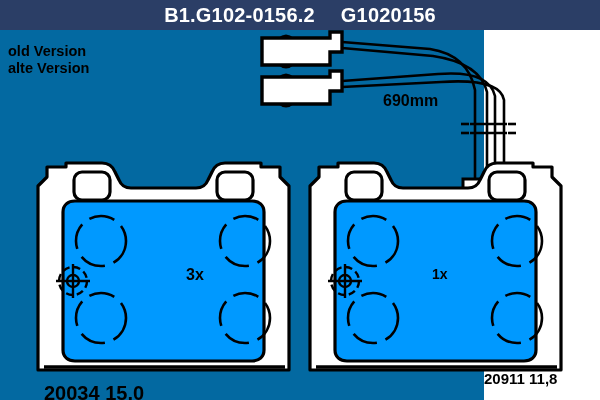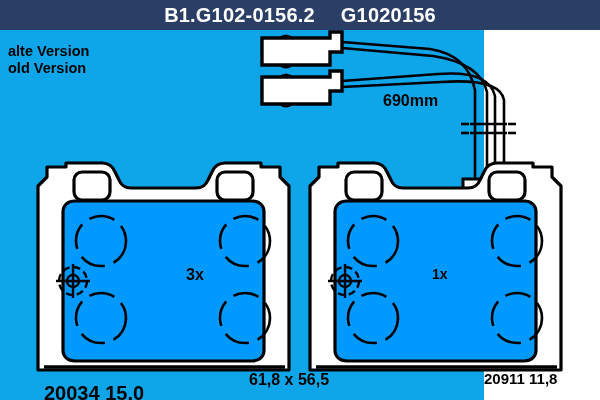--- a/index.html
+++ b/index.html
@@ -10,21 +10,21 @@
   body {
     width: 600px;
     height: 400px;
     overflow: hidden;
     font-family: "Liberation Sans", sans-serif;
   }
   #catalog-sheet {
     position: relative;
     width: 484px;
     height: 400px;
-    background: #0ea5e9;
+    background: #0369a1;
   }
 
   
   #header-bar {
     position: absolute;
     left: 0;
     top: 0;
     width: 600px;
     height: 30px;
     background: #2b3e66;
@@ -108,22 +108,22 @@
 <body>
 
 <div id="catalog-sheet">
 
   <div id="header-bar">
     <span class="header-code">B1.G102-0156.2</span>
     <span class="header-code">G1020156</span>
   </div>
 
   <div id="version-note">
+    <div>old Version</div>
     <div>alte Version</div>
-    <div>old Version</div>
   </div>
 
   <svg id="drawing" viewBox="0 0 600 400">
 
     <defs>
 
       <path id="plate-left" d="M 38,186
            L 38,370
            L 289,370
            L 289,186
@@ -272,17 +272,16 @@
   </svg>
 
   <div class="draw-label" id="wire-length-label">690mm</div>
 
   <div class="draw-label" id="left-qty-label">3x</div>
 
   <div class="draw-label" id="right-qty-label">1x</div>
 
   <div class="draw-label" id="left-part-label">20034 15,0</div>
 
-  <div class="draw-label" id="dimension-label">61,8 x 56,5</div>
 
   <div class="draw-label" id="right-part-label">20911 11,8</div>
 
 </div>
 
 </body></html>

